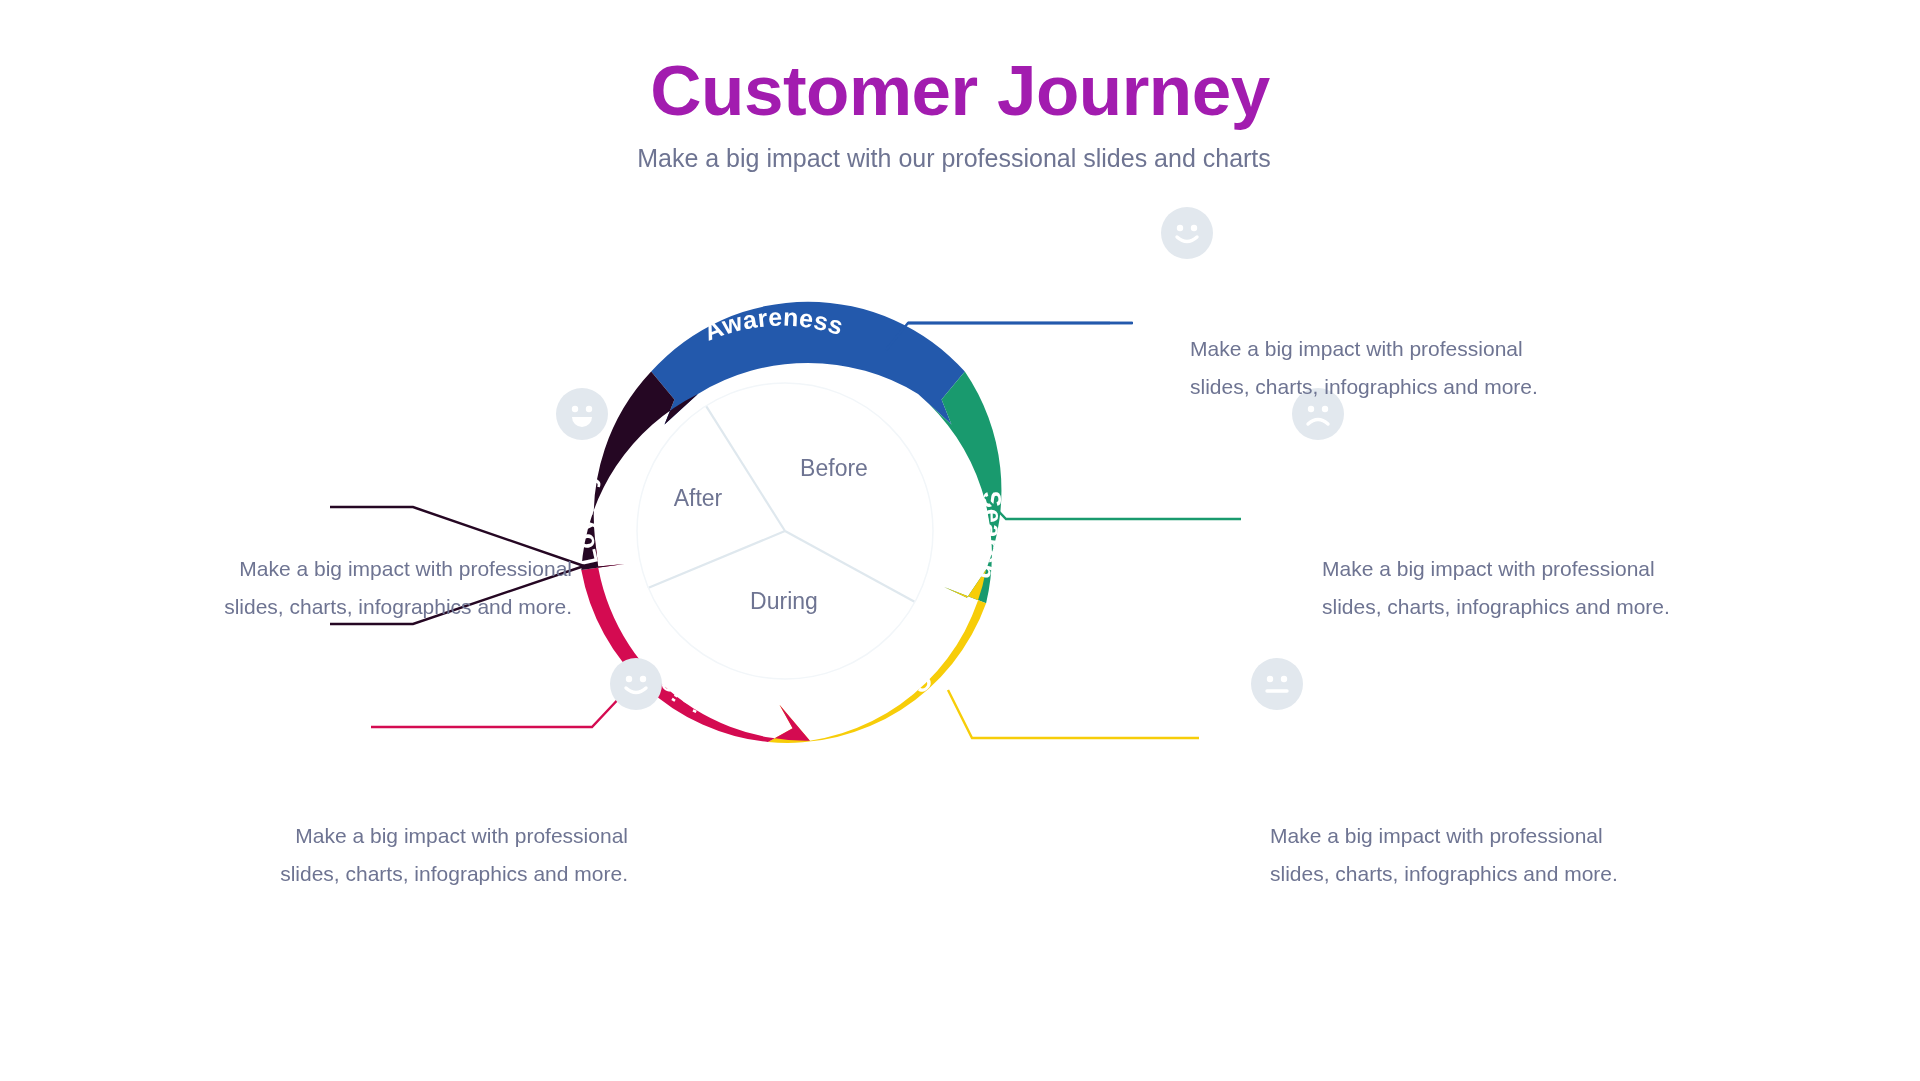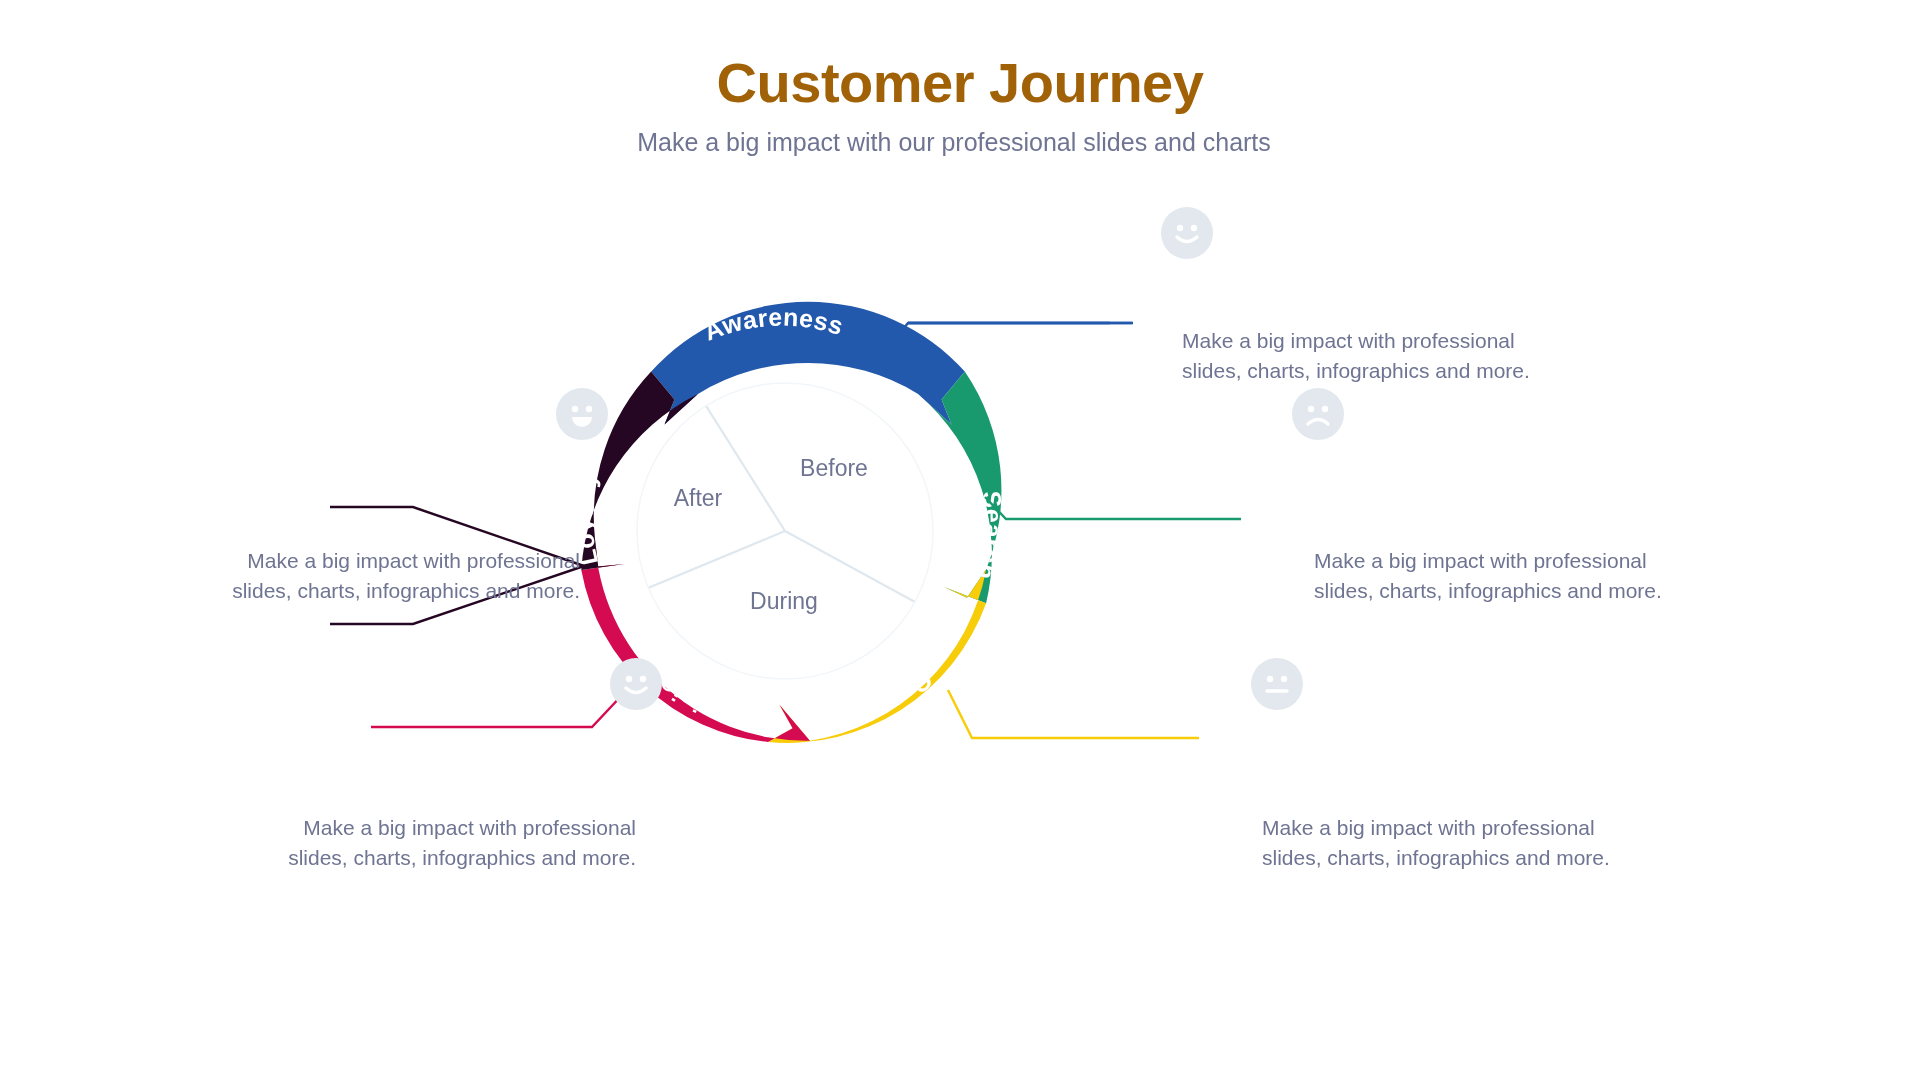--- a/index.html
+++ b/index.html
@@ -19,23 +19,23 @@
   
   .header {
     position: absolute;
     top: 0;
     left: 0;
     width: 1920px;
     text-align: center;
     padding-top: 52px;
   }
   .title {
-    font-size: 56px;
+    font-size: 71px;
     font-weight: bold;
-    color: #a16207;
+    color: #a21caf;
     letter-spacing: -0.5px;
     line-height: 1.1;
     margin: 0;
   }
   .subtitle {
     font-size: 25px;
     color: #6e7492;
     margin: 14px 12px 0 0;
     font-weight: normal;
   }
@@ -57,21 +57,21 @@
   
   .callout {
     position: absolute;
     font-size: 21px;
     line-height: 1.42;
     color: #6e7492;
     width: 470px;
   }
   .callout.right  { text-align: left; }
   .callout.left   { text-align: right; }
-  .callout p { margin: 0; }
+  .callout p { margin: 8px; }
 
   .icon-badge {
     position: absolute;
     width: 52px;
     height: 52px;
   }
 
   .seg-label {
     font-size: 25px;
     font-weight: bold;

